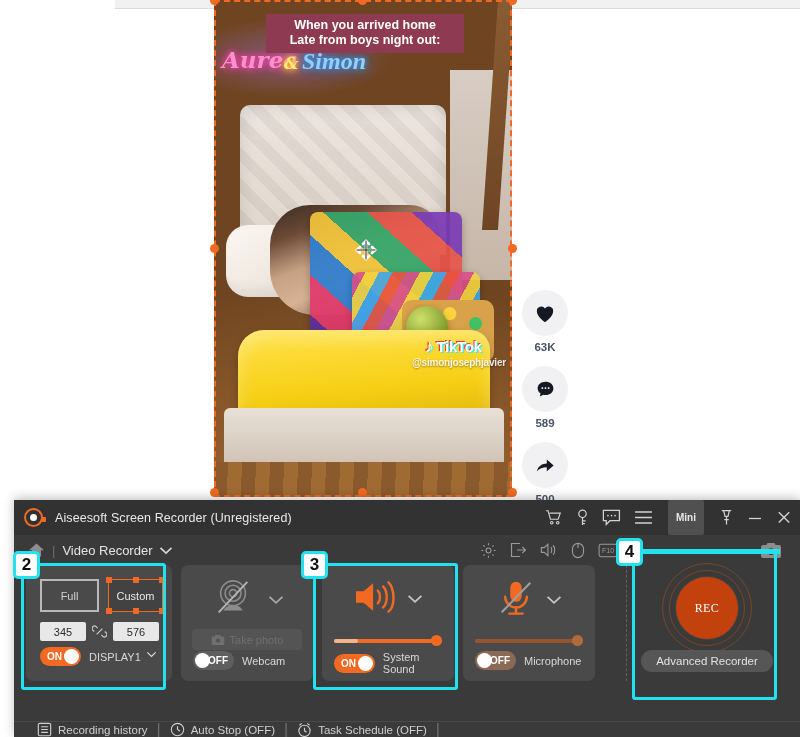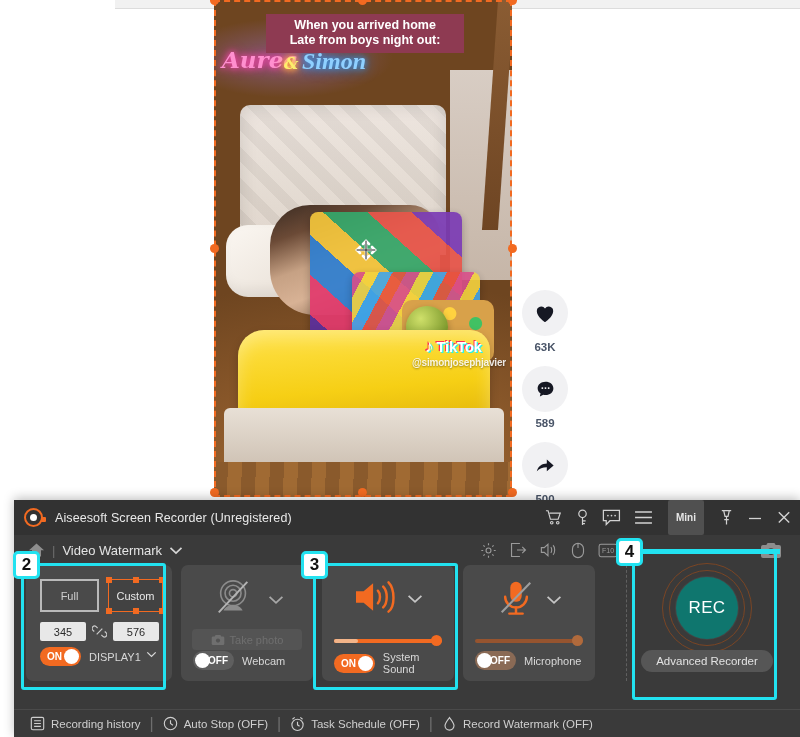--- a/index.html
+++ b/index.html
@@ -321,36 +321,37 @@
 
   
   .rec-rings {
     position: absolute; left: 27px; top: 5px; width: 106px; height: 76px;
   }
   .ring {
     position: absolute; border-radius: 50%; border: 1px solid #7a4524;
   }
   .rec-circle {
     position: absolute; left: 50%; top: 50%; transform: translate(-50%,-50%);
-    width: 62px; height: 62px; border-radius: 50%; background: #0f766e;
+    width: 62px; height: 62px; border-radius: 50%; background: #c2410c;
     display: flex; align-items: center; justify-content: center;
-    color: #fff; font-size: 17px; letter-spacing: 0.4px;
+    color: #fff; font-size: 12px; letter-spacing: 0.4px;
     box-shadow: 0 0 0 1px rgba(255,255,255,0.05);
+    font-family: Liberation Serif, serif;
   }
   .adv-rec {
     position: absolute; left: 14px; top: 85px; width: 132px; height: 22px;
     background: #565656; border-radius: 11px; display: flex;
     align-items: center; justify-content: center; color: #e2e2e2; font-size: 11.5px;
   }
 
   
   .statusbar {
-    position: absolute; left: 0; bottom: 0; width: 786px; height: 28px;
+    position: absolute; left: 0; bottom: 0; width: 786px; height: 16px;
     border-top: 1px solid #4a4a4a; display: flex; align-items: center;
-    padding-left: 16px; gap: 0px; background: #3a3a3a;
+    padding-left: 23px; gap: 0px; background: #3a3a3a;
   }
   .sb-item { display: flex; align-items: center; gap: 6px; color: #cfcfcf; font-size: 11.5px; }
   .sb-sep { color: #6e6e6e; margin: 0 9px; }
 
   
   .ann-badge {
     position: absolute; width: 27px; height: 28px; background: #ffffff;
     border: 3px solid #22e2f0; border-radius: 5px;
     display: flex; align-items: center; justify-content: center;
     font-size: 17px; font-weight: 700; color: #111; z-index: 40;
@@ -510,21 +511,21 @@
       </div>
     </div>
 
     <div class="toolrow">
       <span class="home-ico">
         <svg width="17" height="16" viewBox="0 0 18 17" fill="#8e8e8e">
           <path d="M9 1.5l8 7.2h-3.2v6.6H4.2V8.7H1z"></path>
         </svg>
       </span>
       <span class="vr-sep">|</span>
-      <span class="vr-label">Video Watermark</span>
+      <span class="vr-label">Video Recorder</span>
       <span class="vr-chev">
         <svg width="14" height="9" viewBox="0 0 14 9" fill="none" stroke="#d6d6d6" stroke-width="1.7">
             <path d="M1.5 1.8L7 7l5.5-5.2"></path>
           </svg>
       </span>
 
       <div class="tool-icons">
         <span class="ti">
           <svg width="17" height="17" viewBox="0 0 18 18" fill="none" stroke="#9a9a9a" stroke-width="1.2">
             <circle cx="9" cy="9" r="2.6"></circle>
@@ -735,26 +736,20 @@
       </span>
       <span class="sb-sep">|</span>
       <span class="sb-item">
         <svg width="15" height="16" viewBox="0 0 16 17" fill="none" stroke="#cfcfcf" stroke-width="1.2">
           <circle cx="8" cy="9.4" r="6"></circle>
             <path d="M8 6.2v3.2l2.2 1.4M2.6 3.4L5 1.4M13.4 3.4L11 1.4"></path>
         </svg>
         <span>Task Schedule (OFF)</span>
       </span>
       <span class="sb-sep">|</span>
-      <span class="sb-item">
-        <svg width="15" height="16" viewBox="0 0 16 17" fill="none" stroke="#cfcfcf" stroke-width="1.2">
-          <path d="M8 1.6C5 5.4 3.2 7.8 3.2 10.2a4.8 4.8 0 0 0 9.6 0c0-2.4-1.8-4.8-4.8-8.6z"></path>
-        </svg>
-        <span>Record Watermark (OFF)</span>
-      </span>
     </div>
   </div>
 
   <div class="ann-box" style="left:21px; top:563px; width:145px; height:127px;"></div>
   <div class="ann-badge" style="left:13px; top:551px;">2</div>
 
   <div class="ann-box" style="left:313px; top:563px; width:145px; height:127px;"></div>
   <div class="ann-badge" style="left:301px; top:551px;">3</div>
 
   <div class="ann-box" style="left:632px; top:551px; width:145px; height:149px;"></div>

